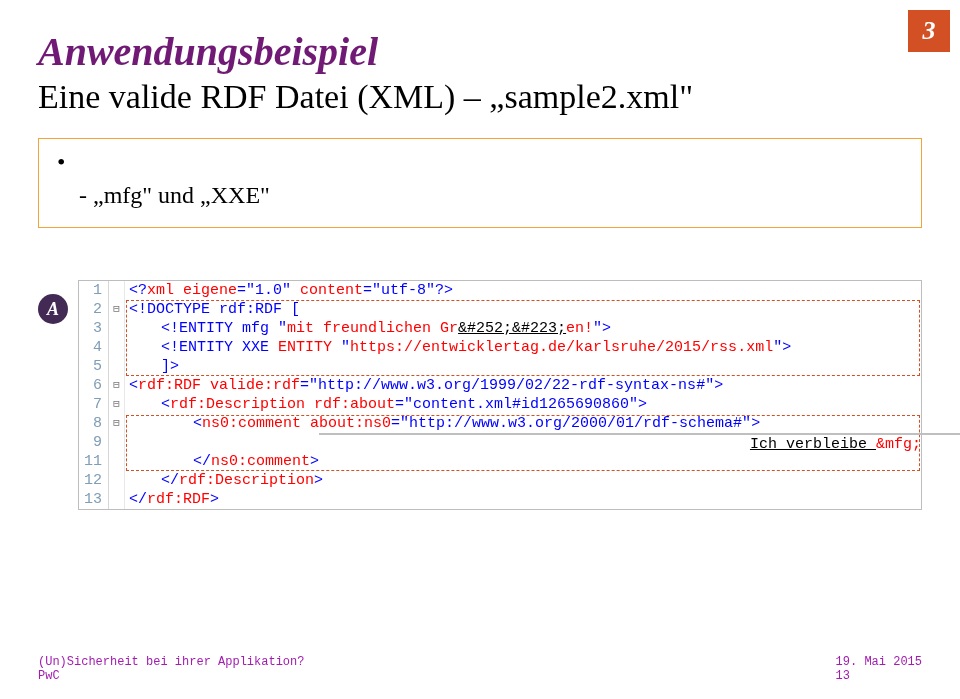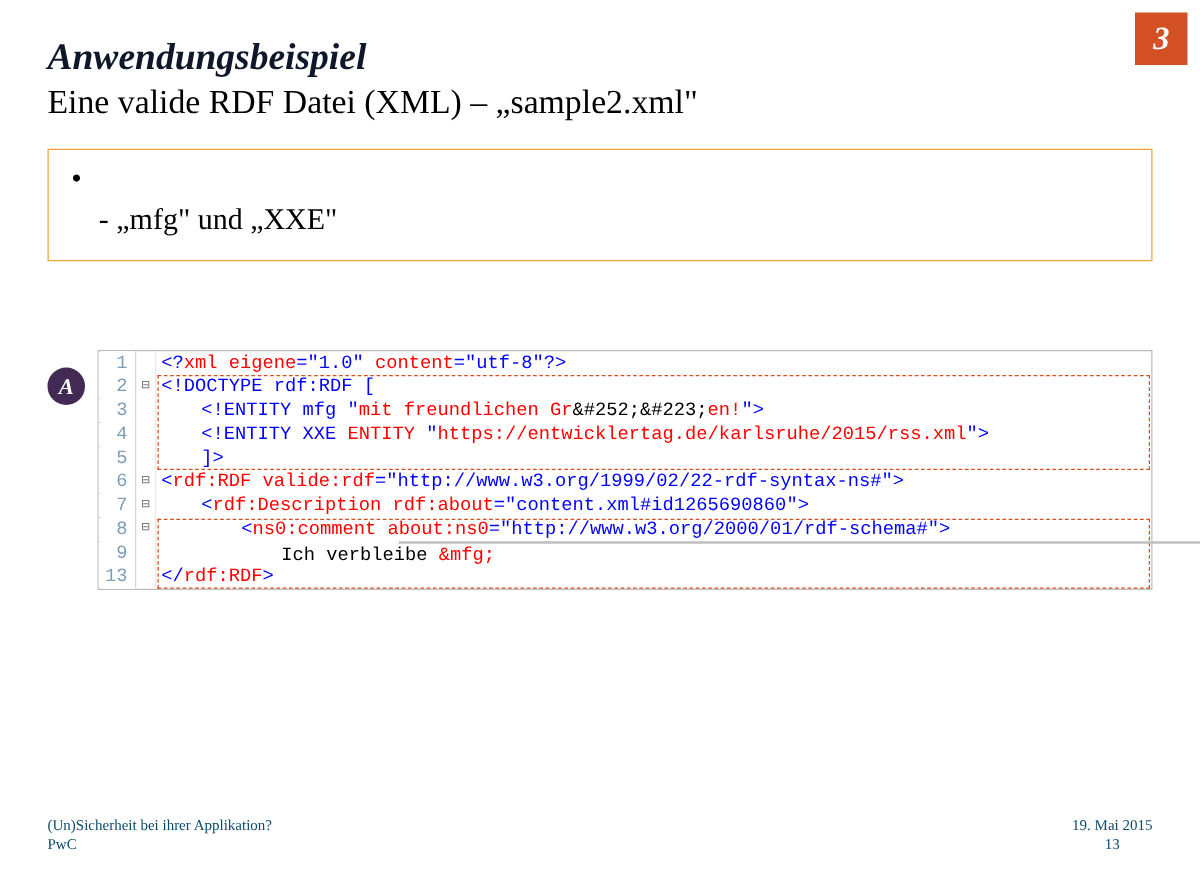--- a/index.html
+++ b/index.html
@@ -6,28 +6,28 @@
   body {
     font-family: Georgia, 'Times New Roman', serif;
     width: 960px;
     height: 699px;
     background: #fff;
     position: relative;
     overflow: hidden;
   }
   .slide { padding: 28px 38px 0 38px; }
   .title {
-    font-size: 30px;
+    font-size: 40px;
     font-weight: bold;
     font-style: italic;
-    color: #0f172a;
+    color: #701a75;
     line-height: 1.2;
   }
   .subtitle {
-    font-size: 27px;
+    font-size: 34px;
     color: #000;
     margin-top: 2px;
     font-weight: normal;
   }
   .page-number-box {
     position: absolute;
     top: 10px; right: 10px;
     width: 42px; height: 42px;
     background: #d35024;
     display: flex;
@@ -102,50 +102,50 @@
     border-right: 1px solid #e8e8e8;
     font-size: 11px;
   }
   .code {
     flex: 1 1 auto;
     padding-left: 4px;
     position: relative;
   }
   .indent1 { padding-left: 36px; }
   .indent2 { padding-left: 68px; }
-  .indent3 { padding-left: 100px; }
+  .indent3 { padding-left: 100px; text-align: right; }
   .active-line {
     position: absolute;
     left: 94px; right: 2px; top: 0; bottom: 0;
     border: 1px solid #bfbfbf;
     z-index: 0;
   }
   .code * { position: relative; z-index: 1; }
   .c-blue { color: #0000ff; }
   .c-red  { color: #ff0000; }
-  .c-black{ color: #000; }
+  .c-black{ color: #000; text-decoration: underline; }
   
   .dash-box {
     position: absolute;
     border: 1.5px dashed #d35024;
     pointer-events: none;
   }
   .footer {
     position: absolute;
     left: 38px; right: 38px;
     bottom: 16px;
     display: flex;
     justify-content: space-between;
     align-items: flex-end;
-    font-family: Liberation Serif, serif;
+    font-family: Liberation Mono, monospace;
     font-size: 12px;
-    color: #0c4a6e;
+    color: #a21caf;
   }
   .footer .left { text-align: left; }
-  .footer .right { text-align: center; }
+  .footer .right { text-align: left; }
 </style>
 </head>
 <body>
 
 <div class="slide">
   <div class="title">Anwendungsbeispiel</div>
   <div class="subtitle">Eine valide RDF Datei (XML) – „sample2.xml"</div>
 </div>
 
 <div class="page-number-box">
@@ -166,20 +166,22 @@
 <div class="code-panel" id="code-panel">
     <div class="code-line"><div class="ln">1</div><div class="fold"></div><div class="code"><span class="c-blue">&lt;?</span><span class="c-red">xml eigene</span><span class="c-blue">="1.0" </span><span class="c-red">content</span><span class="c-blue">="utf-8"?&gt;</span></div></div>
     <div class="code-line"><div class="ln">2</div><div class="fold">⊟</div><div class="code"><span class="c-blue">&lt;!DOCTYPE rdf:RDF [</span></div></div>
     <div class="code-line"><div class="ln">3</div><div class="fold"></div><div class="code indent1"><span class="c-blue">&lt;!ENTITY mfg "</span><span class="c-red">mit freundlichen Gr</span><span class="c-black">&amp;#252;&amp;#223;</span><span class="c-red">en!</span><span class="c-blue">"&gt;</span></div></div>
     <div class="code-line"><div class="ln">4</div><div class="fold"></div><div class="code indent1"><span class="c-blue">&lt;!ENTITY XXE </span><span class="c-red">ENTITY </span><span class="c-blue">"</span><span class="c-red">https://entwicklertag.de/karlsruhe/2015/rss.xml</span><span class="c-blue">"&gt;</span></div></div>
     <div class="code-line"><div class="ln">5</div><div class="fold"></div><div class="code indent1"><span class="c-blue">]&gt;</span></div></div>
     <div class="code-line"><div class="ln">6</div><div class="fold">⊟</div><div class="code"><span class="c-blue">&lt;</span><span class="c-red">rdf:RDF </span><span class="c-red">valide:rdf</span><span class="c-blue">=</span><span class="c-blue">"http://www.w3.org/1999/02/22-rdf-syntax-ns#"</span><span class="c-blue">&gt;</span></div></div>
     <div class="code-line"><div class="ln">7</div><div class="fold">⊟</div><div class="code indent1"><span class="c-blue">&lt;</span><span class="c-red">rdf:Description </span><span class="c-red">rdf:about</span><span class="c-blue">="content.xml#id1265690860"</span><span class="c-blue">&gt;</span></div></div>
     <div class="code-line"><div class="ln">8</div><div class="fold">⊟</div><div class="code indent2"><span class="c-blue">&lt;</span><span class="c-red">ns0:comment </span><span class="c-red">about:ns0</span><span class="c-blue">="http://www.w3.org/2000/01/rdf-schema#"</span><span class="c-blue">&gt;</span></div></div>
     <div class="code-line"><div class="ln">9</div><div class="fold"></div><div class="code indent3" style="position: relative;"><div class="active-line"></div><span class="c-black">Ich verbleibe </span><span class="c-red">&amp;mfg;</span></div></div>
+    <div class="code-line"><div class="ln">11</div><div class="fold"></div><div class="code indent2"><span class="c-blue">&lt;/</span><span class="c-red">ns0:comment</span><span class="c-blue">&gt;</span></div></div>
+    <div class="code-line"><div class="ln">12</div><div class="fold"></div><div class="code indent1"><span class="c-blue">&lt;/</span><span class="c-red">rdf:Description</span><span class="c-blue">&gt;</span></div></div>
     <div class="code-line"><div class="ln">13</div><div class="fold"></div><div class="code"><span class="c-blue">&lt;/</span><span class="c-red">rdf:RDF</span><span class="c-blue">&gt;</span></div></div>
   </div>
 
 <div class="dash-box" style="left:126px; top:300px; width:794px; height:76px;"></div>
 <div class="dash-box" style="left:126px; top:415px; width:794px; height:56px;"></div>
 
 <div class="footer">
   <div class="left">
     <div>(Un)Sicherheit bei ihrer Applikation?</div>
     <div>PwC</div>

